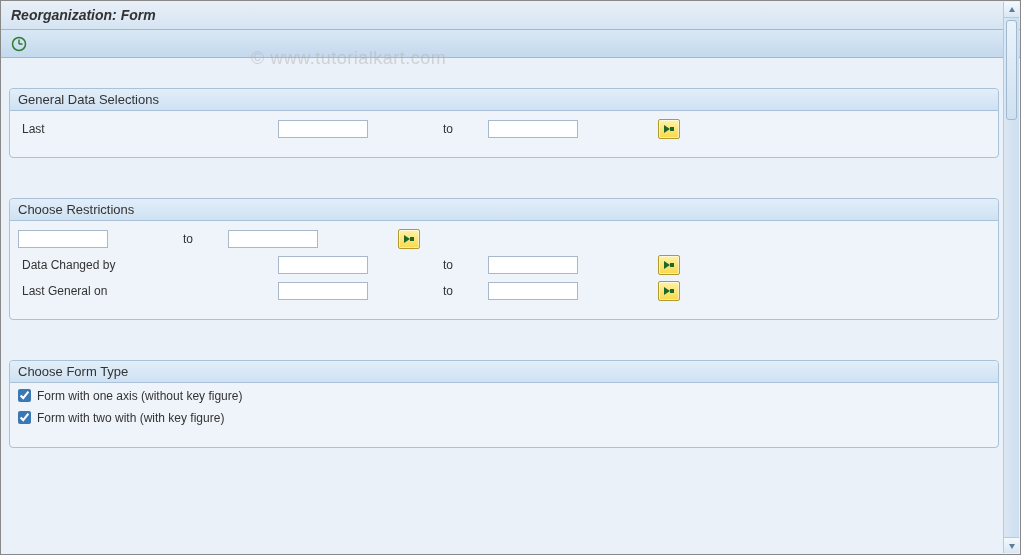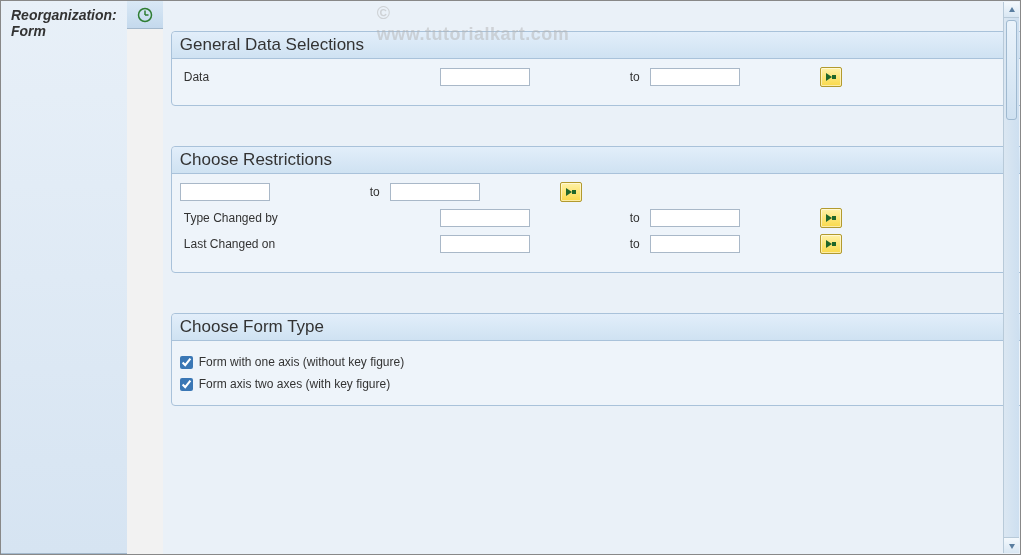--- a/index.html
+++ b/index.html
@@ -10,20 +10,21 @@
       width: 1021px;
       height: 555px;
       overflow: hidden;
       border: 1px solid #888;
       position: relative;
     }
     .window {
       width: 100%;
       height: 100%;
       display: flex;
+      flex-direction: column;
     }
     .titlebar {
       background: linear-gradient(#e8f0f8, #d6e4f2);
       border-bottom: 1px solid #a3b8cc;
       padding: 6px 10px;
     }
     .titlebar h1 {
       font-size: 14px;
       font-style: italic;
       font-weight: bold;
@@ -42,24 +43,24 @@
       width: 16px;
       height: 16px;
       display: inline-flex;
       align-items: center;
       justify-content: center;
       cursor: pointer;
     }
     .watermark {
       position: absolute;
       left: 250px;
-      top: 2px;
+      top: 18px;
       color: rgba(180,180,180,0.5);
       font-size: 18px;
-      font-weight: bold;
+      font-weight: normal;
       letter-spacing: 0.5px;
       pointer-events: none;
       user-select: none;
     }
     .content {
       flex: 1;
       background: #eaf1f8;
       padding: 30px 8px 8px 8px;
     }
     .group {
@@ -68,21 +69,21 @@
       margin-bottom: 40px;
       width: 990px;
       background: #eef4fa;
     }
     .group:last-child { margin-bottom: 15px; }
     .group-header {
       background: linear-gradient(#e2eefa, #cfe2f2);
       border-bottom: 1px solid #a9c2da;
       border-radius: 4px 4px 0 0;
       padding: 3px 8px;
-      font-size: 17px;
+      font-size: 13px;
       color: #333;
     }
     .group-body {
       padding: 6px 8px 14px 8px;
     }
     .row {
       display: flex;
       align-items: center;
       height: 24px;
       margin-bottom: 2px;
@@ -90,21 +91,21 @@
     .row .label {
       width: 260px;
       padding-left: 4px;
       color: #333;
     }
     .row .field {
       width: 100px;
     }
     .row .to {
       width: 100px;
-      text-align: right;
+      text-align: center;
       padding-left: 40px;
       color: #333;
     }
     .row .field2 {
       width: 100px;
       margin-left: 10px;
     }
     .row .btncell {
       width: 120px;
       padding-left: 70px;
@@ -125,21 +126,21 @@
       border-radius: 2px;
       display: inline-flex;
       align-items: center;
       justify-content: center;
       cursor: pointer;
       box-shadow: inset 0 0 0 1px rgba(255,255,255,0.5);
     }
     .multi-btn svg { display: block; }
     .check-row {
       display: flex;
-      align-items: flex-end;
+      align-items: flex-start;
       height: 22px;
     }
     .check-row input[type="checkbox"] {
       margin-right: 6px;
       width: 13px;
       height: 13px;
       accent-color: #3a77b5;
     }
     .check-row label {
       color: #333;
@@ -189,21 +190,21 @@
     </span>
     <span class="watermark">© www.tutorialkart.com</span>
   </div>
 
   <div class="content">
 
     <div class="group">
       <div class="group-header">General Data Selections</div>
       <div class="group-body">
         <div class="row">
-          <div class="label">Data</div>
+          <div class="label">Last</div>
           <div class="field"><input type="text" value="" style=""></div>
           <div class="to">to</div>
           <div class="field2"><input type="text" value="" style=""></div>
           <div class="btncell">
             <span class="multi-btn">
               <svg width="12" height="10" viewBox="0 0 12 10">
                   <path d="M1 1 L7 5 L1 9 Z" fill="#1e662a"></path>
                   <rect x="7" y="3" width="4" height="4" fill="#1e662a"></rect>
                 </svg>
             </span>
@@ -220,33 +221,33 @@
           <div class="to">to</div>
           <div class="field2"><input type="text" value="" style=""></div>
           <div class="btncell"><span class="multi-btn">
                 <svg width="12" height="10" viewBox="0 0 12 10">
                   <path d="M1 1 L7 5 L1 9 Z" fill="#1e662a"></path>
                   <rect x="7" y="3" width="4" height="4" fill="#1e662a"></rect>
                 </svg>
               </span></div>
         </div>
         <div class="row">
-          <div class="label">Type Changed by</div>
+          <div class="label">Data Changed by</div>
           <div class="field"><input type="text" value="" style=""></div>
           <div class="to">to</div>
           <div class="field2"><input type="text" value="" style=""></div>
           <div class="btncell"><span class="multi-btn">
                 <svg width="12" height="10" viewBox="0 0 12 10">
                   <path d="M1 1 L7 5 L1 9 Z" fill="#1e662a"></path>
                   <rect x="7" y="3" width="4" height="4" fill="#1e662a"></rect>
                 </svg>
               </span></div>
         </div>
         <div class="row">
-          <div class="label">Last Changed on</div>
+          <div class="label">Last General on</div>
           <div class="field"><input type="text" value="" style=""></div>
           <div class="to">to</div>
           <div class="field2"><input type="text" value="" style=""></div>
           <div class="btncell"><span class="multi-btn">
                 <svg width="12" height="10" viewBox="0 0 12 10">
                   <path d="M1 1 L7 5 L1 9 Z" fill="#1e662a"></path>
                   <rect x="7" y="3" width="4" height="4" fill="#1e662a"></rect>
                 </svg>
               </span></div>
         </div>
@@ -255,21 +256,21 @@
 
     <div class="group">
       <div class="group-header">Choose Form Type</div>
       <div class="group-body">
         <div class="check-row">
           <input type="checkbox" checked="" style="">
           <label>Form with one axis (without key figure)</label>
         </div>
         <div class="check-row">
           <input type="checkbox" checked="" style="">
-          <label>Form axis two axes (with key figure)</label>
+          <label>Form with two with (with key figure)</label>
         </div>
       </div>
     </div>
 
   </div>
 
   <div class="scrollbar-v">
     <div class="sb-btn">
       <svg width="8" height="8" viewBox="0 0 8 8">
           <path d="M4 1 L7 6 L1 6 Z" fill="#5a7ea0"></path>

